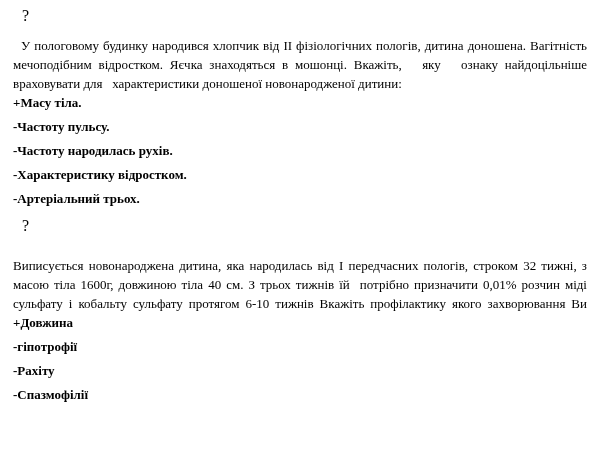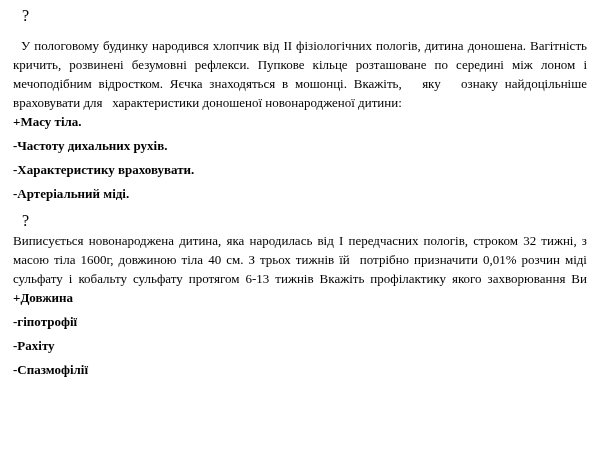--- a/index.html
+++ b/index.html
@@ -30,49 +30,49 @@
   .pline.first { text-indent: 8px; }
   .pline.last { text-align: right; text-align-last: left; }
   .opts { margin-top: 0; font-weight: bold; }
   .opt {
     line-height: 19px;
     margin-bottom: 5px;
     white-space: nowrap;
     overflow: hidden;
   }
   .q2 .qmark { margin-top: 7px; }
-  .q2 .para { margin-top: 0; }
+  .q2 .para { margin-top: 20px; }
 </style>
 </head>
 <body>
 
 <div class="doc">
 
   <section class="q1">
     <div class="qmark">?</div>
     <div class="para">
       <div class="pline first">У пологовому будинку народився хлопчик від ІІ фізіологічних пологів, дитина доношена. Вагітність</div>
-      <div class="pline">кричить, розвинені безумовні рефлекси. Пупкове кільце розташоване по середині між лоном і</div>
       <div class="pline">мечоподібним відростком. Яєчка знаходяться в мошонці. Вкажіть, &nbsp;&nbsp;яку &nbsp;&nbsp;ознаку найдоцільніше</div>
       <div class="pline last">враховувати для &nbsp;&nbsp;характеристики доношеної новонародженої дитини:</div>
     </div>
     <div class="opts">
       <div class="opt">+Масу тіла.</div>
-      <div class="opt">-Частоту дихальних рухів.</div>
-      <div class="opt">-Характеристику враховувати.</div>
-      <div class="opt">-Артеріальний міді.</div>
+      <div class="opt">-Частоту пульсу.</div>
+      <div class="opt">-Частоту народилась рухів.</div>
+      <div class="opt">-Характеристику відростком.</div>
+      <div class="opt">-Артеріальний трьох.</div>
     </div>
   </section>
 
   <section class="q2">
     <div class="qmark">?</div>
     <div class="para">
       <div class="pline">Виписується новонароджена дитина, яка народилась від І передчасних пологів, строком 32 тижні, з</div>
       <div class="pline">масою тіла 1600г, довжиною тіла 40 см. З трьох тижнів їй &nbsp;потрібно призначити 0,01% розчин міді</div>
-      <div class="pline">сульфату і кобальту сульфату протягом 6-13 тижнів Вкажіть профілактику якого захворювання Ви</div>
+      <div class="pline">сульфату і кобальту сульфату протягом 6-10 тижнів Вкажіть профілактику якого захворювання Ви</div>
     </div>
     <div class="opts">
       <div class="opt">+Довжина</div>
       <div class="opt">-гіпотрофії</div>
       <div class="opt">-Рахіту</div>
       <div class="opt">-Спазмофілії</div>
     </div>
   </section>
 
 </div>

